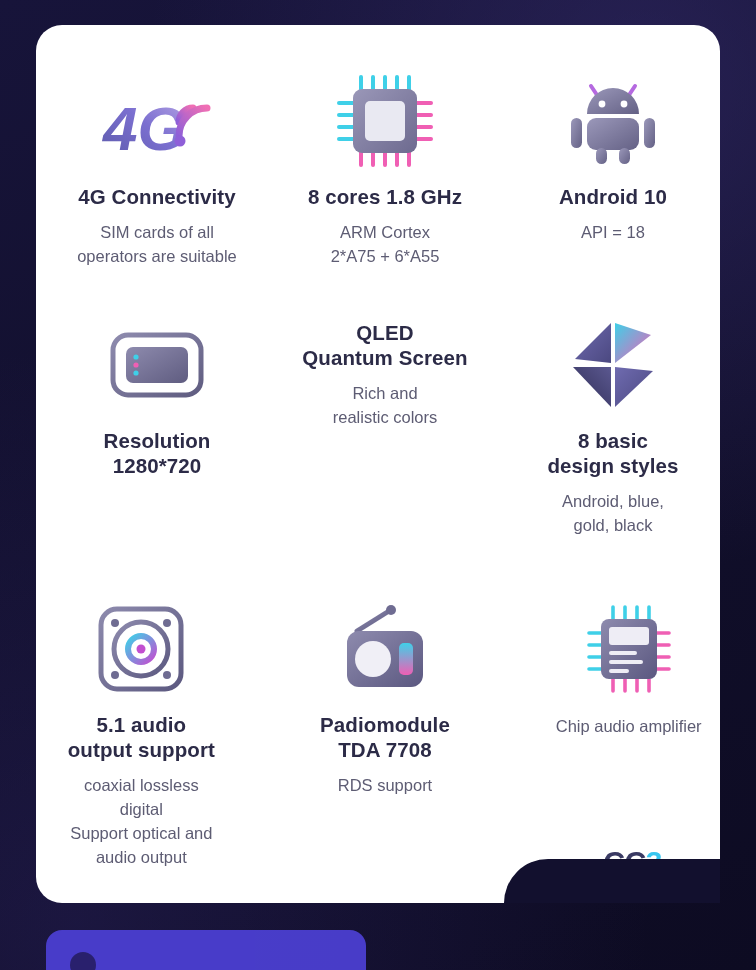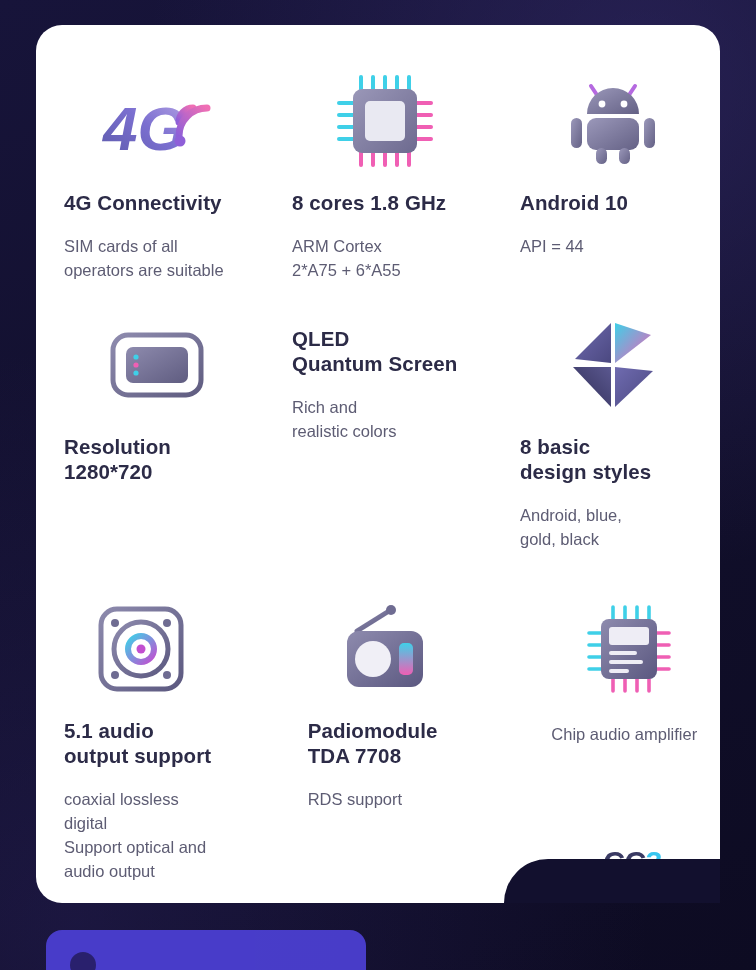--- a/index.html
+++ b/index.html
@@ -40,40 +40,41 @@
   .grid {
     position: absolute;
     left: 0; top: 34px;
     width: 684px;
     display: grid;
     grid-template-columns: repeat(3, 1fr);
     row-gap: 0px;
   }
   .cell {
     padding: 8px 14px 0 28px;
+    text-align: center;
   }
   .row1 .cell { height: 250px; }
   .row2 .cell { height: 244px; }
   .icon-wrap {
     height: 108px;
     display: flex; align-items: center; justify-content: center;
   }
   .title {
     font-size: 20.5px;
     font-weight: bold;
     color: #2c2b47;
     line-height: 1.22;
     letter-spacing: .1px;
-    margin-top: 15px;
+    margin-top: 9px;
   }
   .sub {
     font-size: 16.5px;
     color: #5d5c73;
     line-height: 1.45;
-    margin-top: 20px;
+    margin-top: 12px;
     font-weight: 400;
   }
   .brand {
     position: absolute;
     right: 58px; bottom: 24px;
     font-size: 30px;
     font-weight: bold;
     letter-spacing: -0.5px;
   }
   .brand .cc { color: #3a3a63; }
@@ -198,21 +199,21 @@
             <circle cx="59" cy="28" r="3.4" fill="#ffffff"></circle>
             <rect x="22" y="42" width="52" height="32" rx="9" fill="url(#gand)"></rect>
             <rect x="6" y="42" width="11" height="30" rx="5.5" fill="url(#gand)"></rect>
             <rect x="79" y="42" width="11" height="30" rx="5.5" fill="url(#gand)"></rect>
             <rect x="31" y="72" width="11" height="16" rx="5.5" fill="url(#gand)"></rect>
             <rect x="54" y="72" width="11" height="16" rx="5.5" fill="url(#gand)"></rect>
           </svg>
         </div>
         <div class="title">Android 10</div>
         <div class="sub">
-          <div>API = 44</div>
+          <div>API = 18</div>
         </div>
       </div>
     </div>
 
     <div class="grid row2" style="top:278px;">
 
       <div class="cell">
         <div class="icon-wrap">
           <svg width="94" height="72" viewBox="0 0 94 72">
             <defs>

